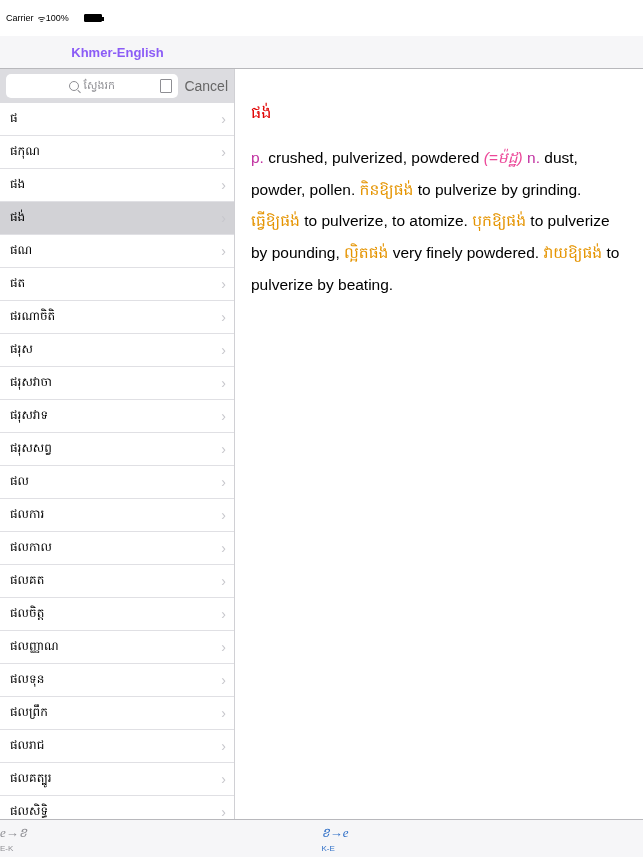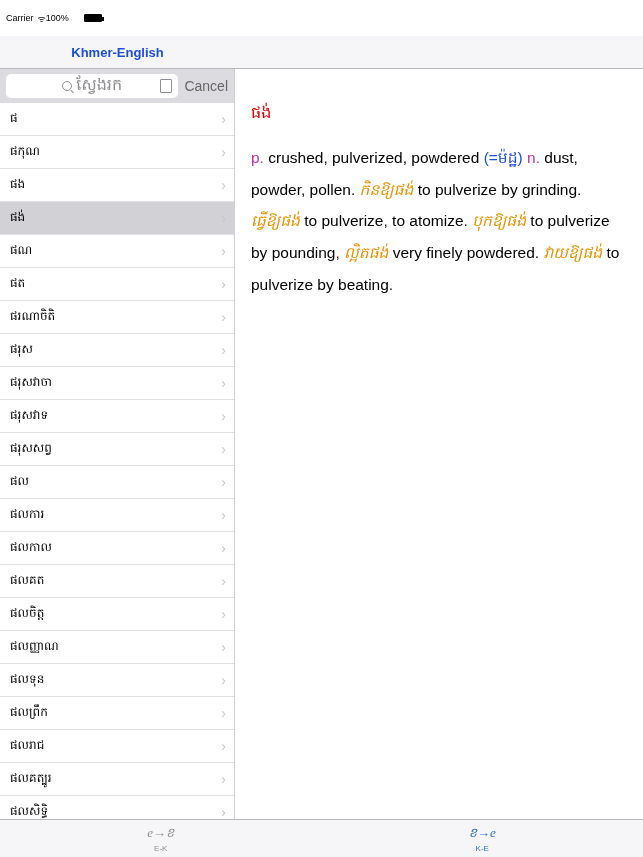--- a/index.html
+++ b/index.html
@@ -4,43 +4,43 @@
 <style>
 *{box-sizing:border-box;margin:0;padding:0;font-family:-apple-system,Helvetica,Arial,sans-serif}
 body{width:643px;height:857px;background:#fff;overflow:hidden;position:relative}
 .status{height:14px;background:#fff;font-size:9px;display:flex;align-items:center;padding:18px 6px;color:#000}
 .status .left{flex:0 0 auto}
 .status .center{flex:1;text-align:center}
 .status .right{flex:0 0 auto;display:flex;align-items:center;gap:15px}
 .bat{display:inline-block;width:18px;height:8px;border:1px solid #000;border-radius:1px;position:relative;background:#000}
 .bat:after{content:"";position:absolute;right:-3px;top:2px;width:2px;height:4px;background:#000}
 .nav{height:33px;background:#f6f6f8;border-bottom:1px solid #b8b8bc;display:flex}
-.nav .col{display:flex;align-items:center;justify-content:center;font-size:13px;font-weight:600;color:#1d4ed8}
+.nav .col{display:flex;align-items:center;justify-content:center;font-size:13px;font-weight:600;color:#8b5cf6}
 .nav .col.l{width:235px}
 .nav .col.r{flex:1;position:relative}
 .nav .col.r .bm{position:absolute;right:8px;top:8px;width:14px;height:16px;border:1px solid #3572b0}
 .cols{display:flex;height:calc(857px - 14px - 33px - 38px)}
 .side{width:235px;background:#e8e8ec;display:flex;flex-direction:column;border-right:1px solid #d0d0d4}
 .srch{height:34px;display:flex;align-items:center;padding:4px 6px;gap:6px;background:#dcdce0}
-.srch .fld{flex:1;height:24px;background:#fff;border-radius:5px;display:flex;align-items:center;justify-content:center;gap:4px;font-size:16px;color:#8e8e93;position:relative}
+.srch .fld{flex:1;height:24px;background:#fff;border-radius:5px;display:flex;align-items:center;justify-content:center;gap:4px;font-size:11px;color:#8e8e93;position:relative}
 .srch .fld .mg{width:10px;height:10px;border:1.3px solid #8e8e93;border-radius:50%;position:relative}
 .srch .fld .mg:after{content:"";position:absolute;width:4px;height:1.3px;background:#8e8e93;transform:rotate(45deg);bottom:-2px;right:-3px}
 .srch .fld .bk{position:absolute;right:6px;width:12px;height:14px;border:1px solid #8e8e93;border-radius:1px}
 .srch .cxl{font-size:14px;color:#666}
 .list{flex:1;overflow:hidden;background:#fff}
 .row{height:33px;border-bottom:1px solid #e0e0e4;display:flex;align-items:center;padding:0 8px 0 10px;font-size:12px;color:#000;background:#fff;justify-content:space-between}
 .row.sel{background:#d2d2d6}
 .row .chev{color:#c7c7cc;font-size:14px}
 .detail{flex:1;padding:28px 16px 16px 16px;font-size:15.5px;line-height:2.05;color:#000}
 .detail .hw{color:#e00000;font-size:16px;display:block;margin-bottom:12px}
 .detail .pos{color:#c030a0}
-.detail .eq{color:#1d4ed8;}
-.detail .kh{color:#e59400;font-style:italic}
+.detail .eq{color:#ec4899;font-style:italic}
+.detail .kh{color:#e59400;}
 .tabs{position:absolute;bottom:0;left:0;right:0;height:38px;background:#f6f6f8;border-top:1px solid #b8b8bc;display:flex}
-.tabs .tab{flex:1;display:flex;flex-direction:column;align-items:center;justify-content:center;font-size:8px;color:#8e8e93;gap:1px}
+.tabs .tab{flex:1;display:flex;flex-direction:column;justify-content:center;font-size:8px;color:#8e8e93;gap:1px}
 .tabs .tab.act{color:#2f6fc7}
 .tabs .tab .ic{font-size:13px;font-style:italic;font-family:Georgia,serif}
 .tabs .tab .vic{width:16px;height:11px;border:1px solid #8e8e93}
 </style>
 </head>
 <body>
 
 <div class="status">
   <span class="left">Carrier</span>
   <span style="margin-left:4px">ᯤ</span>

